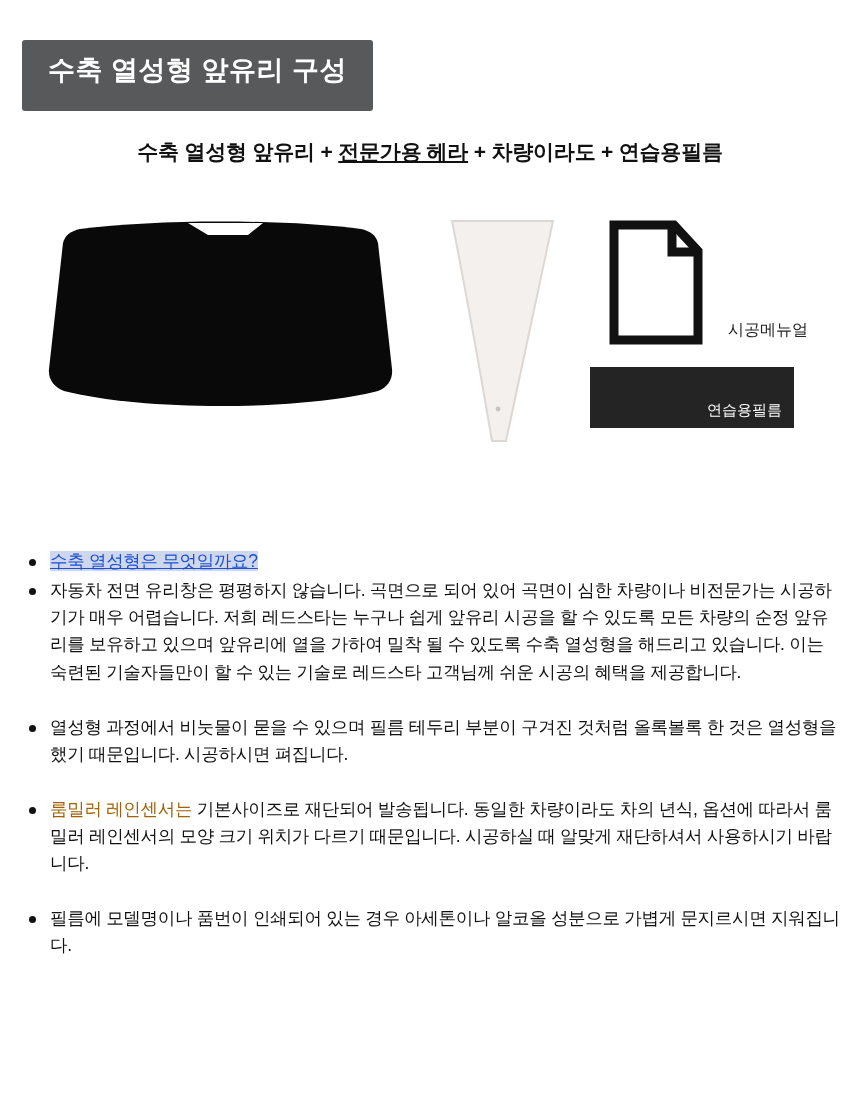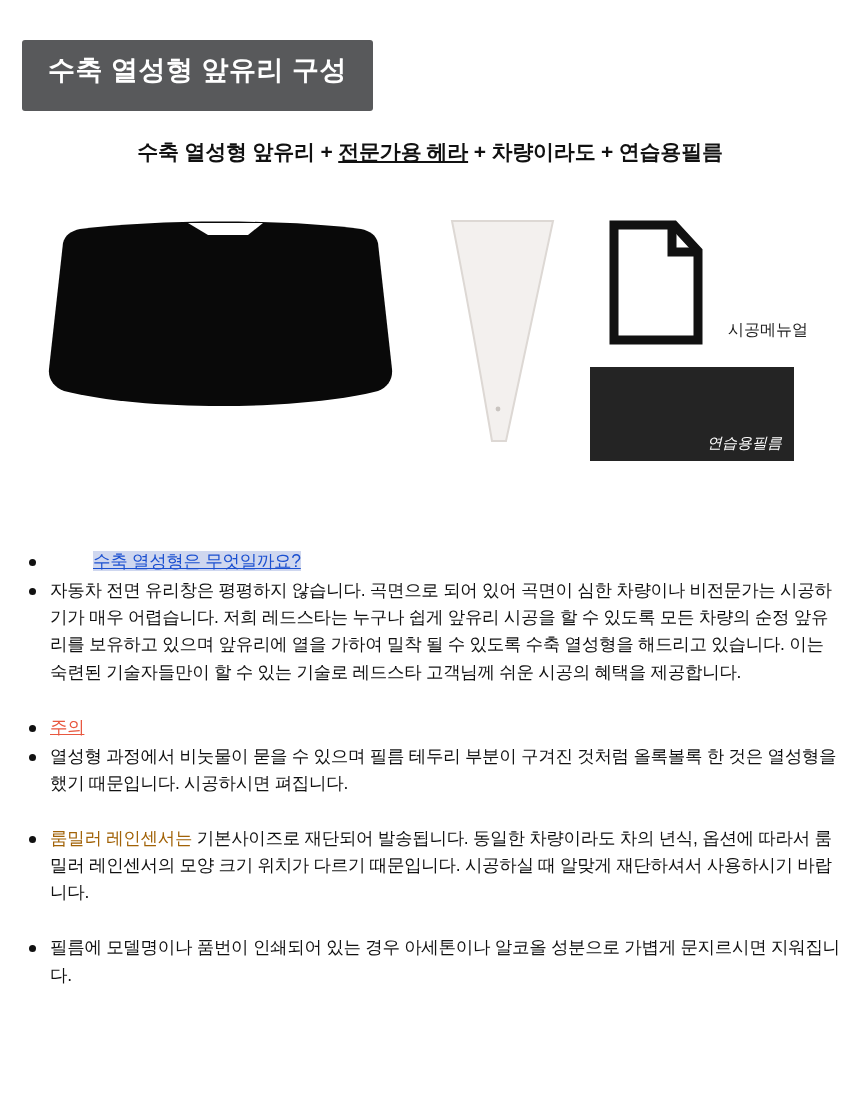--- a/index.html
+++ b/index.html
@@ -91,23 +91,22 @@
     font-size: 16px;
     color: #222222;
   }
 
   
   .practice-box {
     position: absolute;
     left: 590px;
     top: 172px;
     width: 204px;
-    height: 94px;
+    height: 61px;
     background: #242424;
-    font-style: italic;
   }
   .practice-label {
     position: absolute;
     right: 12px;
     bottom: 8px;
     color: #ffffff;
     font-size: 15px;
   }
 
   
@@ -141,21 +140,20 @@
     height: 7px;
     background: #111111;
     border-radius: 50%;
   }
 
   .highlight-link {
     background: #cfd7ef;
     color: #1a4fd0;
     text-decoration: underline;
     font-weight: normal;
-    margin-left: 43px;
   }
   .warn {
     color: #e8573f;
     text-decoration: underline;
   }
   .accent {
     color: #a16207;
   }
   .gap-lg { height: 26px; }
 
@@ -205,23 +203,20 @@
   <ul class="bullets">
 
     <li>
       <span class="highlight-link">수축 열성형은 무엇일까요?</span>
     </li>
 
     <li>자동차 전면 유리창은 평평하지 않습니다. 곡면으로 되어 있어 곡면이 심한 차량이나 비전문가는 시공하기가 매우 어렵습니다. 저희 레드스타는 누구나 쉽게 앞유리 시공을 할 수 있도록 모든 차량의 순정 앞유리를 보유하고 있으며 앞유리에 열을 가하여 밀착 될 수 있도록 수축 열성형을 해드리고 있습니다. 이는 숙련된 기술자들만이 할 수 있는 기술로 레드스타 고객님께 쉬운 시공의 혜택을 제공합니다.</li>
 
     <div class="gap-lg"></div>
 
-    <li>
-      <span class="warn">주의</span>
-    </li>
 
     <li class="tight">열성형 과정에서 비눗물이 묻을 수 있으며 필름 테두리 부분이 구겨진 것처럼 올록볼록 한 것은 열성형을 했기 때문입니다. 시공하시면 펴집니다.</li>
 
     <div class="gap-lg"></div>
 
     <li>
       <span class="accent">룸밀러 레인센서는</span><span> 기본사이즈로 재단되어 발송됩니다. 동일한 차량이라도 차의 년식, 옵션에 따라서 룸밀러 레인센서의 모양 크기 위치가 다르기 때문입니다. 시공하실 때 알맞게 재단하셔서 사용하시기 바랍니다.</span>
     </li>
 
     <div class="gap-lg"></div>

